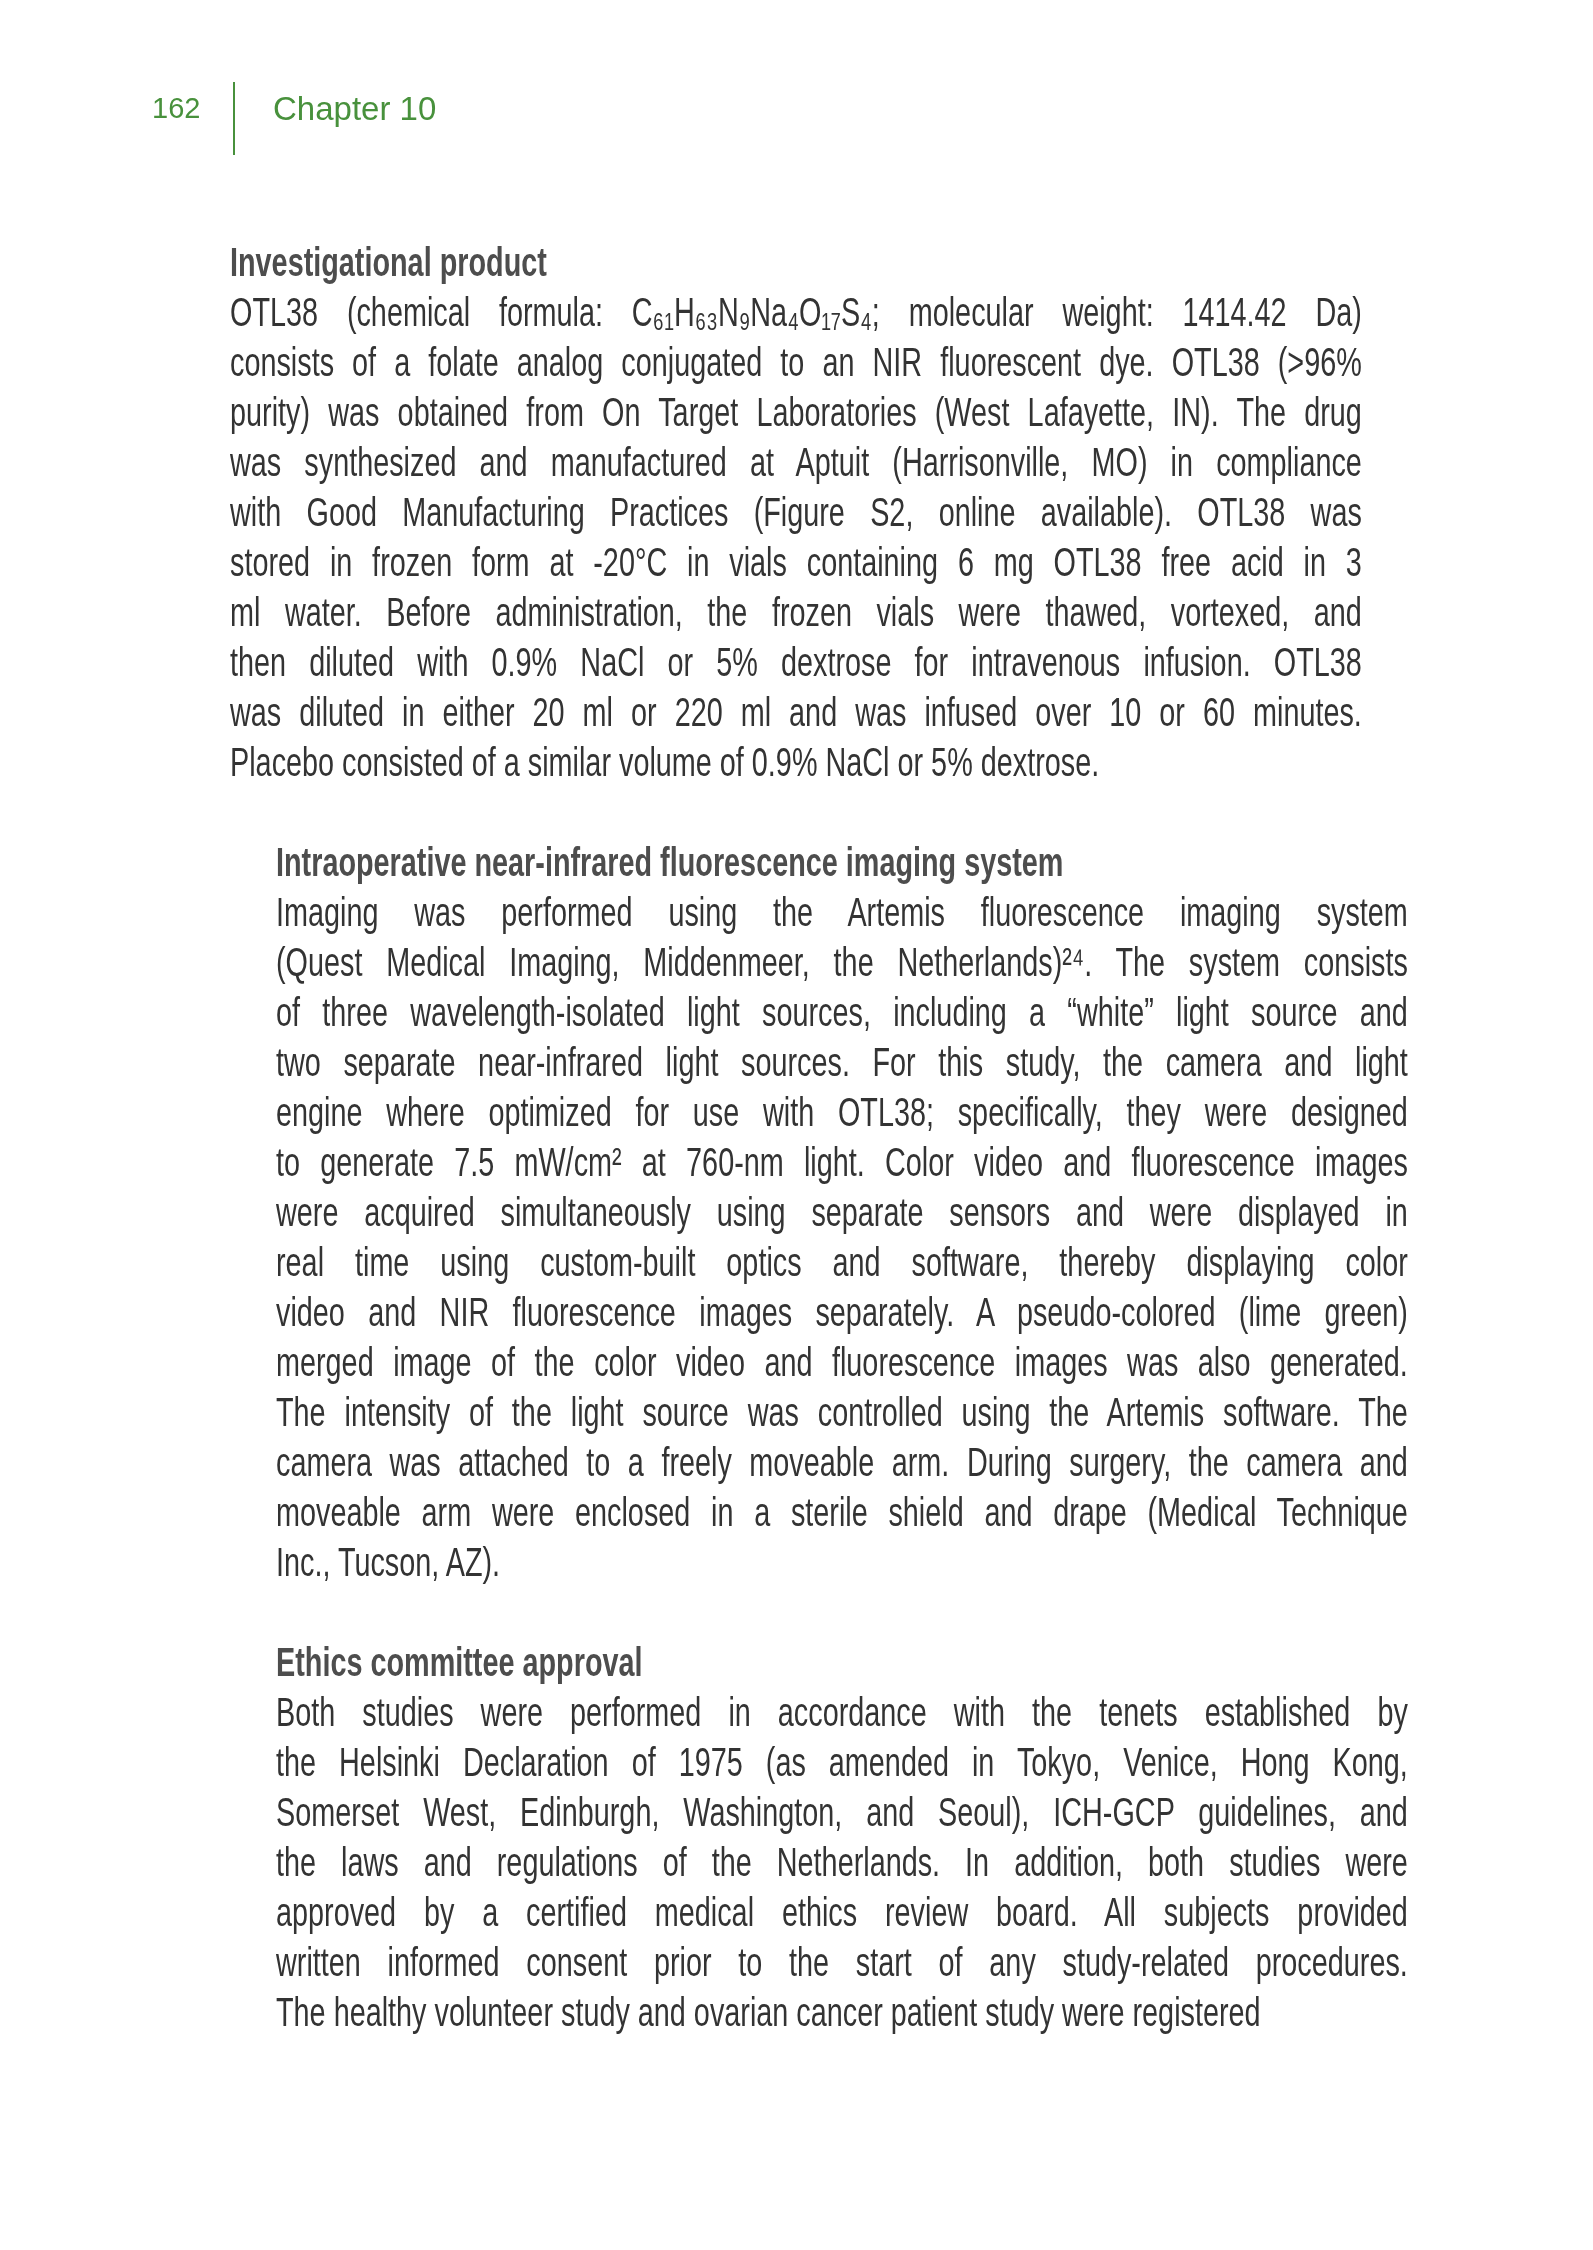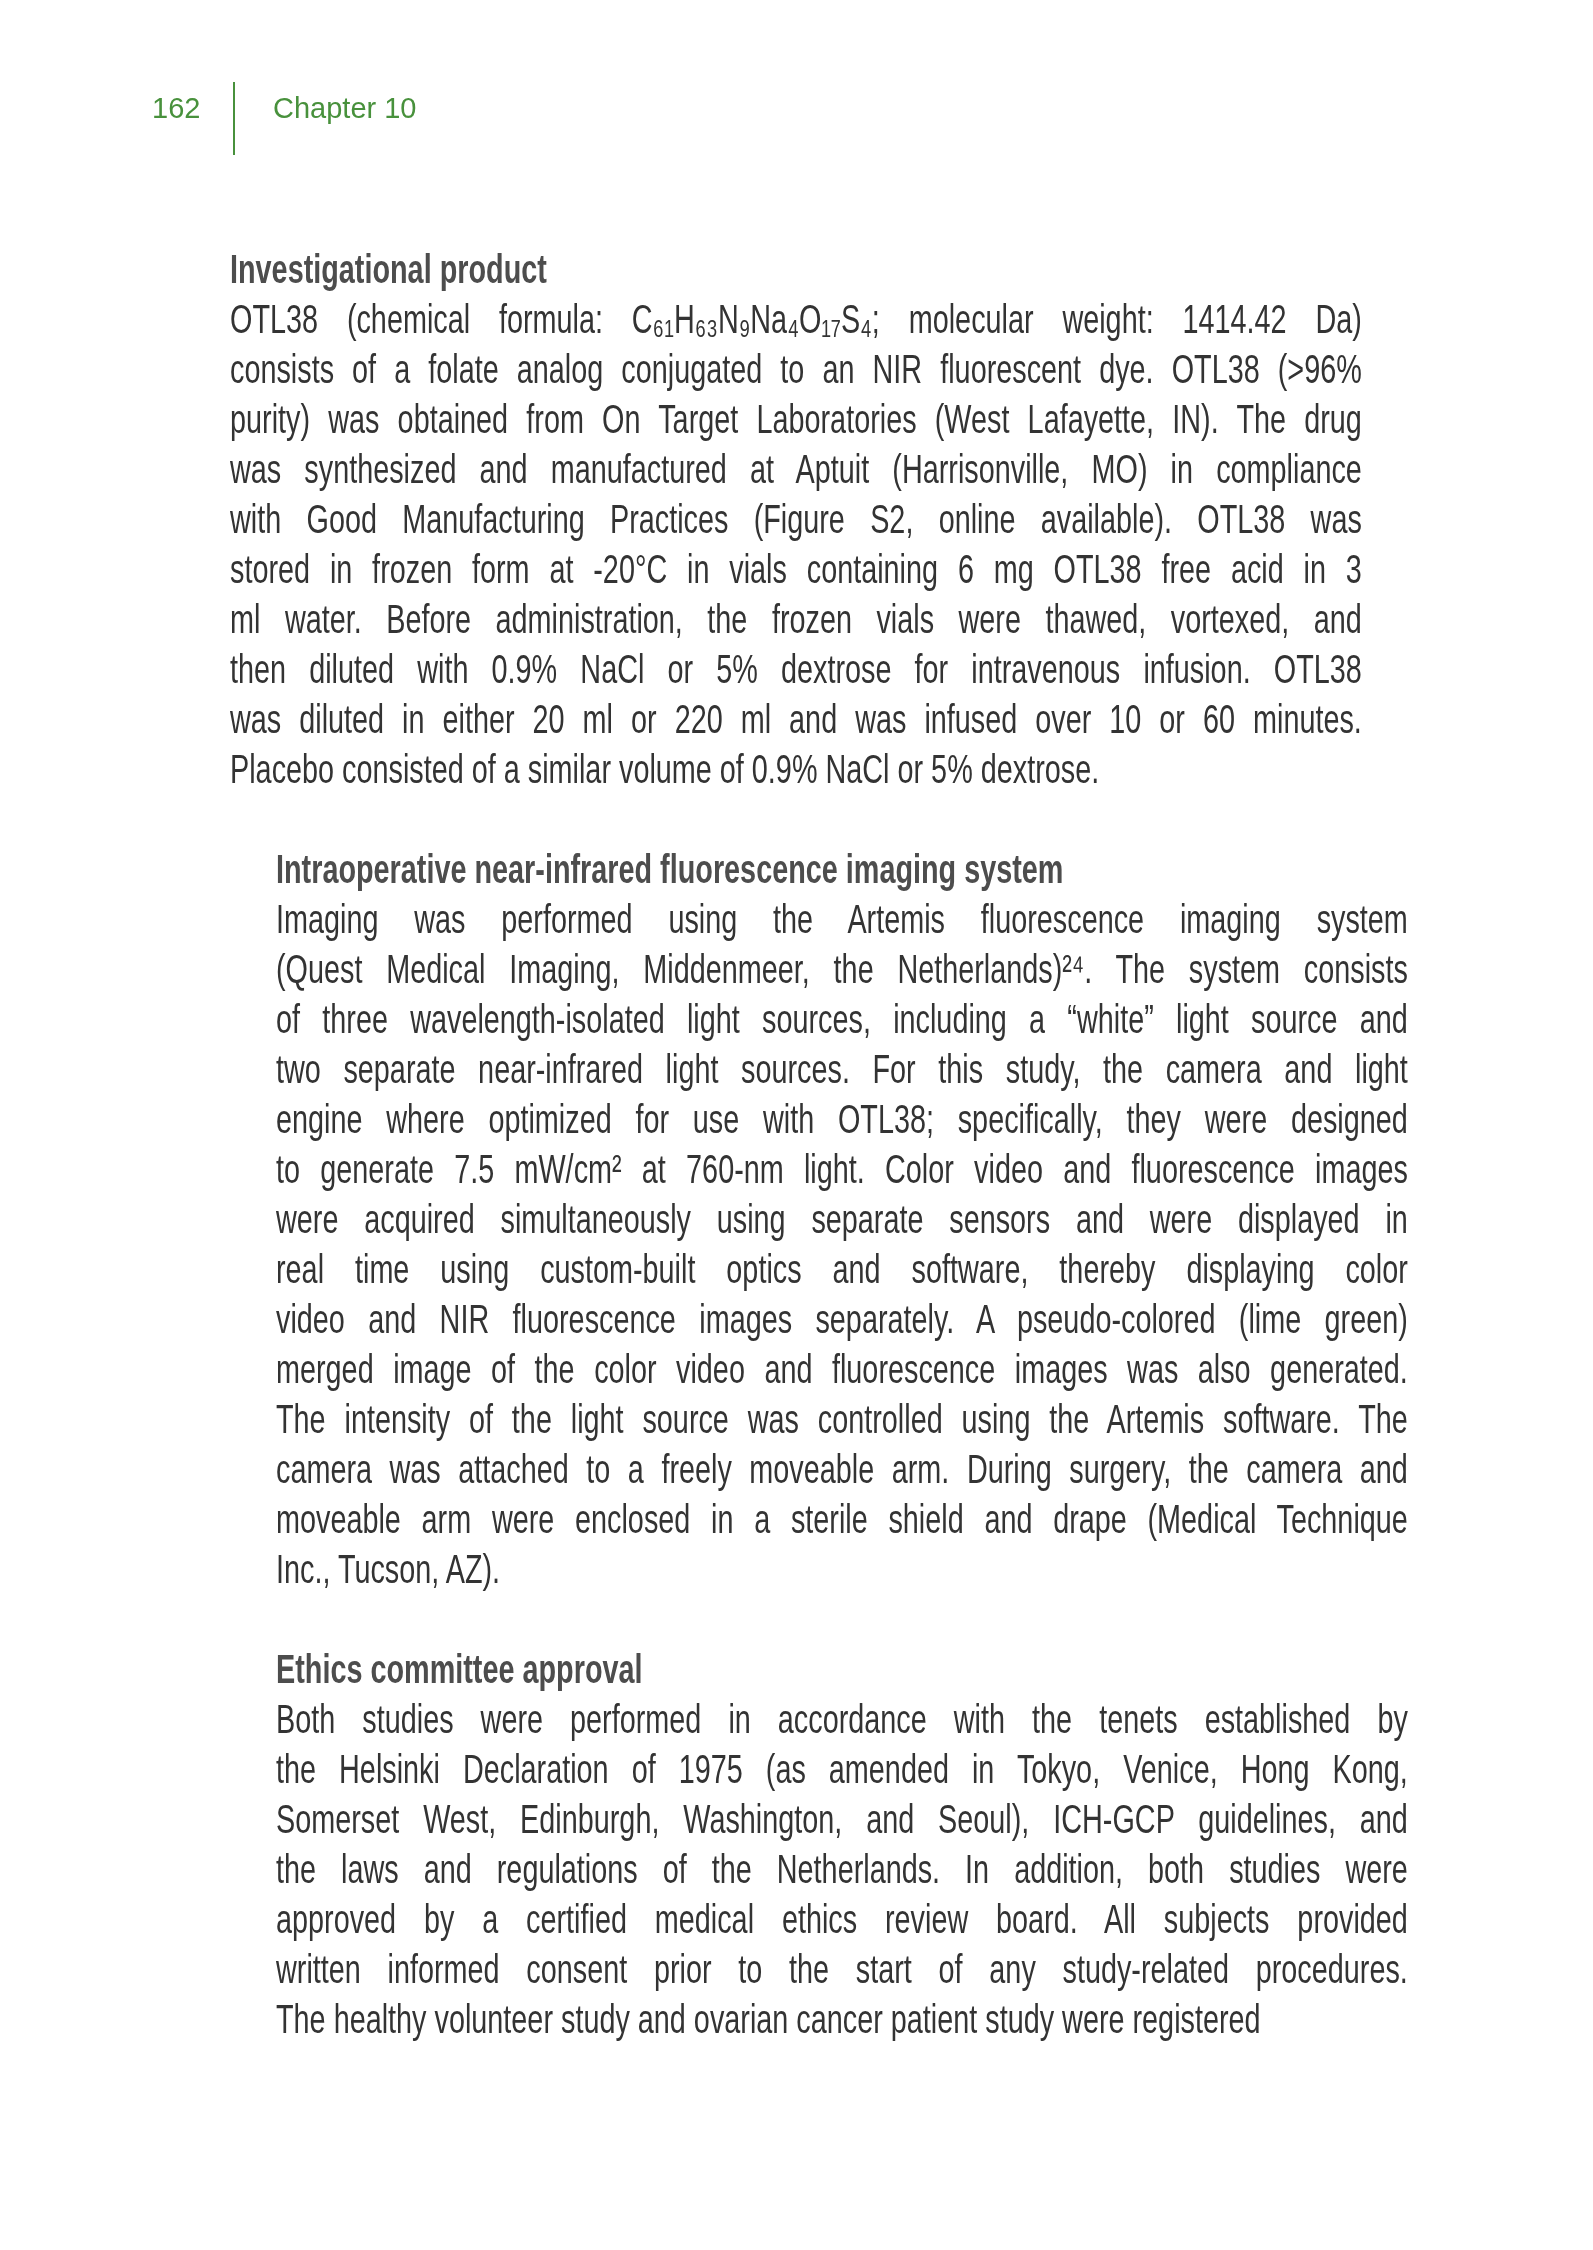--- a/index.html
+++ b/index.html
@@ -27,30 +27,30 @@
     left: 233px;
     top: 82px;
     width: 2px;
     height: 73px;
     background: var(--accent, #48913c);
   }
   .chapter-label {
     position: absolute;
     left: 273px;
     top: 94px;
-    font-size: 29px;
+    font-size: 33px;
     line-height: 29px;
     color: var(--accent, #48913c);
   }
 
   
   .content {
     position: absolute;
     left: 230px;
-    top: 244px;
+    top: 237px;
     width: 1132px;
   }
   .section + .section { margin-top: 50px; margin-left: 46px; }
 
   
   .line {
     width: 1572px;
     height: 50px;
     line-height: 50px;
     font-size: 40px;

